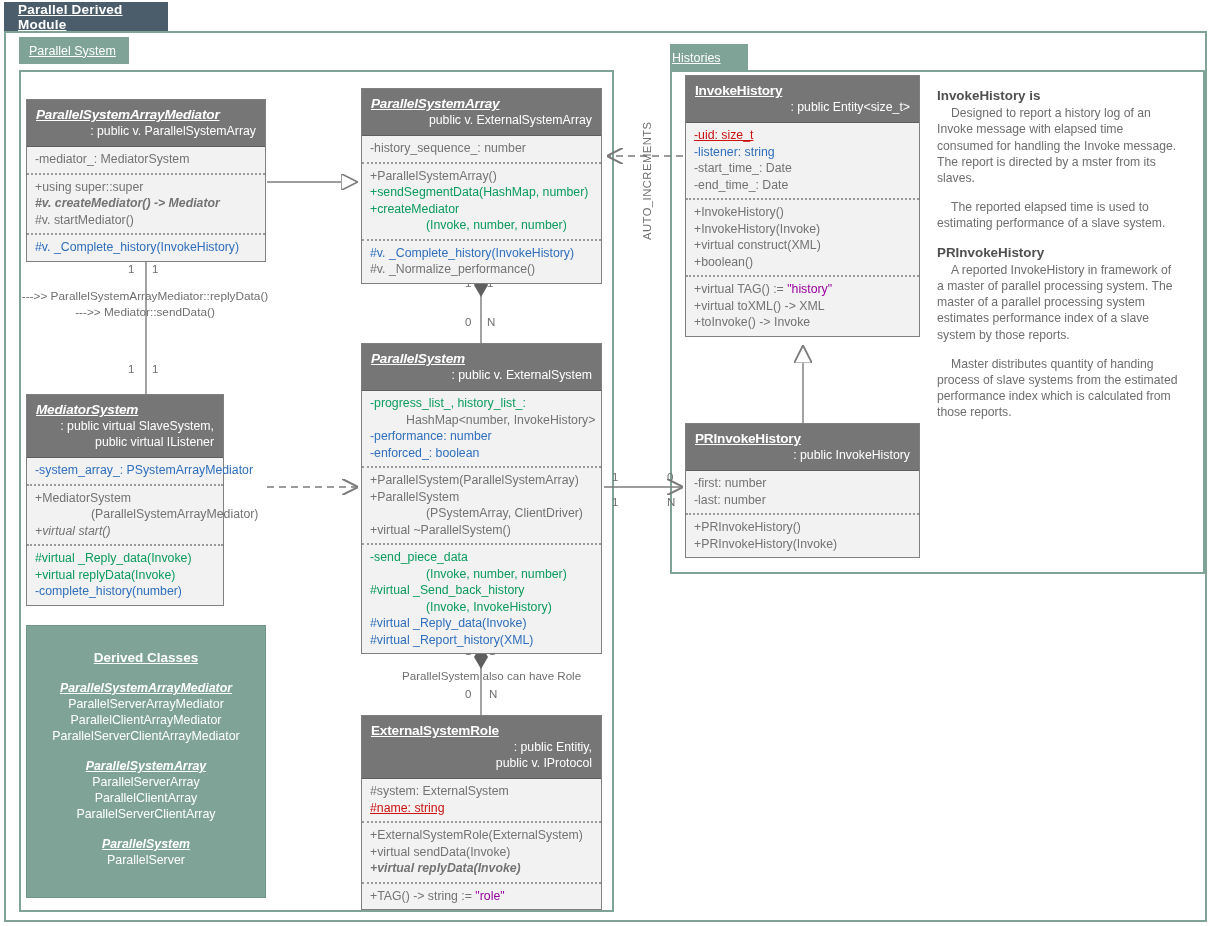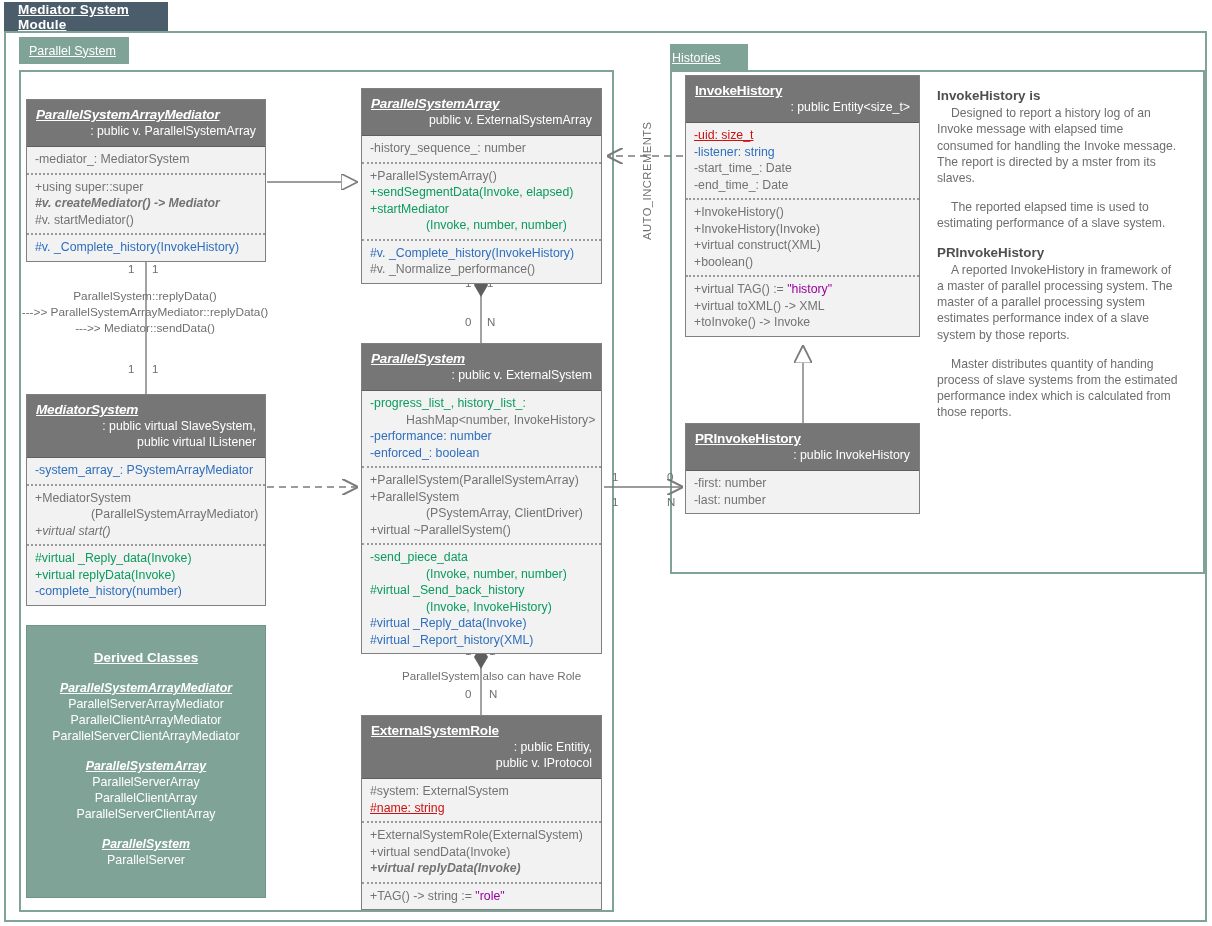--- a/index.html
+++ b/index.html
@@ -73,21 +73,21 @@
   .teal  { color:#0b9b5e; }
   .blue  { color:#2f6fbd; }
   .red   { color:#cc1111; text-decoration:underline; }
   .gray  { color:#737373; }
   .purple{ color:#9900a0; }
   .bi    { font-weight:bold; font-style:italic; }
   .it    { font-style:italic; }
 
   
   #cls-psam { left:26px;  top:99px;  width:240px; }
-  #cls-ms   { left:26px;  top:394px; width:240px; }
+  #cls-ms   { left:26px;  top:394px; width:198px; }
   #cls-psa  { left:361px; top:88px;  width:241px; }
   #cls-psys { left:361px; top:343px; width:241px; }
   #cls-esr  { left:361px; top:715px; width:241px; }
   #cls-ih   { left:685px; top:75px;  width:235px; }
   #cls-prih { left:685px; top:423px; width:235px; }
 
   
   #derived {
     position:absolute; left:26px; top:625px; width:240px; height:273px;
     background:#7fa396; color:#ffffff; border:1px solid #6f9488;
@@ -117,21 +117,21 @@
   .vlabel {
     position:absolute; font-size:11.2px; color:#6e6e6e; letter-spacing:.5px;
     transform:rotate(-90deg); transform-origin:left top; white-space:nowrap;
   }
   svg.ovl { position:absolute; left:0; top:0; width:1212px; height:926px; overflow:visible; pointer-events:none; }
 </style>
 </head>
 <body>
 
 <div id="module-tab">
-  <span>Mediator System Module</span>
+  <span>Parallel Derived Module</span>
 </div>
 <div id="module-frame"></div>
 
 <div id="ps-tab">
   <span>Parallel System</span>
 </div>
 <div id="ps-frame"></div>
 
 <div id="hi-tab">
   <span>Histories</span>
@@ -205,21 +205,20 @@
     <div class="ln gray">+using super::super</div>
     <div class="ln gray bi">#v. createMediator() -&gt; Mediator</div>
     <div class="ln gray">#v. startMediator()</div>
   </div>
   <div class="sec">
     <div class="ln blue">#v. _Complete_history(InvokeHistory)</div>
   </div>
 </div>
 
 <div id="mediator-note">
-  <div>ParallelSystem::replyData()</div>
   <div>---&gt;&gt; ParallelSystemArrayMediator::replyData()</div>
   <div>---&gt;&gt; Mediator::sendData()</div>
 </div>
 
 <div class="cls" id="cls-ms">
   <div class="hdr">
     <span class="cname">MediatorSystem</span>
     <span class="base">: public virtual SlaveSystem,</span>
     <span class="base">public virtual IListener</span>
   </div>
@@ -261,22 +260,22 @@
 <div class="cls" id="cls-psa">
   <div class="hdr">
     <span class="cname">ParallelSystemArray</span>
     <span class="base">public v. ExternalSystemArray</span>
   </div>
   <div class="sec">
     <div class="ln gray">-history_sequence_: number</div>
   </div>
   <div class="sec">
     <div class="ln gray">+ParallelSystemArray()</div>
-    <div class="ln teal">+sendSegmentData(Invoke, elapsed)</div>
-    <div class="ln teal">+startMediator</div>
+    <div class="ln teal">+sendSegmentData(HashMap, number)</div>
+    <div class="ln teal">+createMediator</div>
     <div class="ln teal ind">(Invoke, number, number)</div>
   </div>
   <div class="sec">
     <div class="ln blue">#v. _Complete_history(InvokeHistory)</div>
     <div class="ln gray">#v. _Normalize_performance()</div>
   </div>
 </div>
 
 <div class="cls" id="cls-psys">
   <div class="hdr">
@@ -350,20 +349,24 @@
 </div>
 
 <div class="cls" id="cls-prih">
   <div class="hdr">
     <span class="cname noni">PRInvokeHistory</span>
     <span class="base">: public InvokeHistory</span>
   </div>
   <div class="sec">
     <div class="ln gray">-first: number</div>
     <div class="ln gray">-last: number</div>
+  </div>
+  <div class="sec">
+    <div class="ln gray">+PRInvokeHistory()</div>
+    <div class="ln gray">+PRInvokeHistory(Invoke)</div>
   </div>
 </div>
 
 <div id="notes">
   <h4>InvokeHistory is</h4>
   <p>Designed to report a history log of an Invoke message with elapsed time consumed for handling the Invoke message. The report is directed by a mster from its slaves.</p>
   <p>The reported elapsed time is used to estimating performance of a slave system.</p>
   <h4 class="h2">PRInvokeHistory</h4>
   <p>A reported InvokeHistory in framework of a master of parallel processing system. The master of a parallel processing system estimates performance index of a slave system by those reports.</p>
   <p>Master distributes quantity of handing process of slave systems from the estimated performance index which is calculated from those reports.</p>

